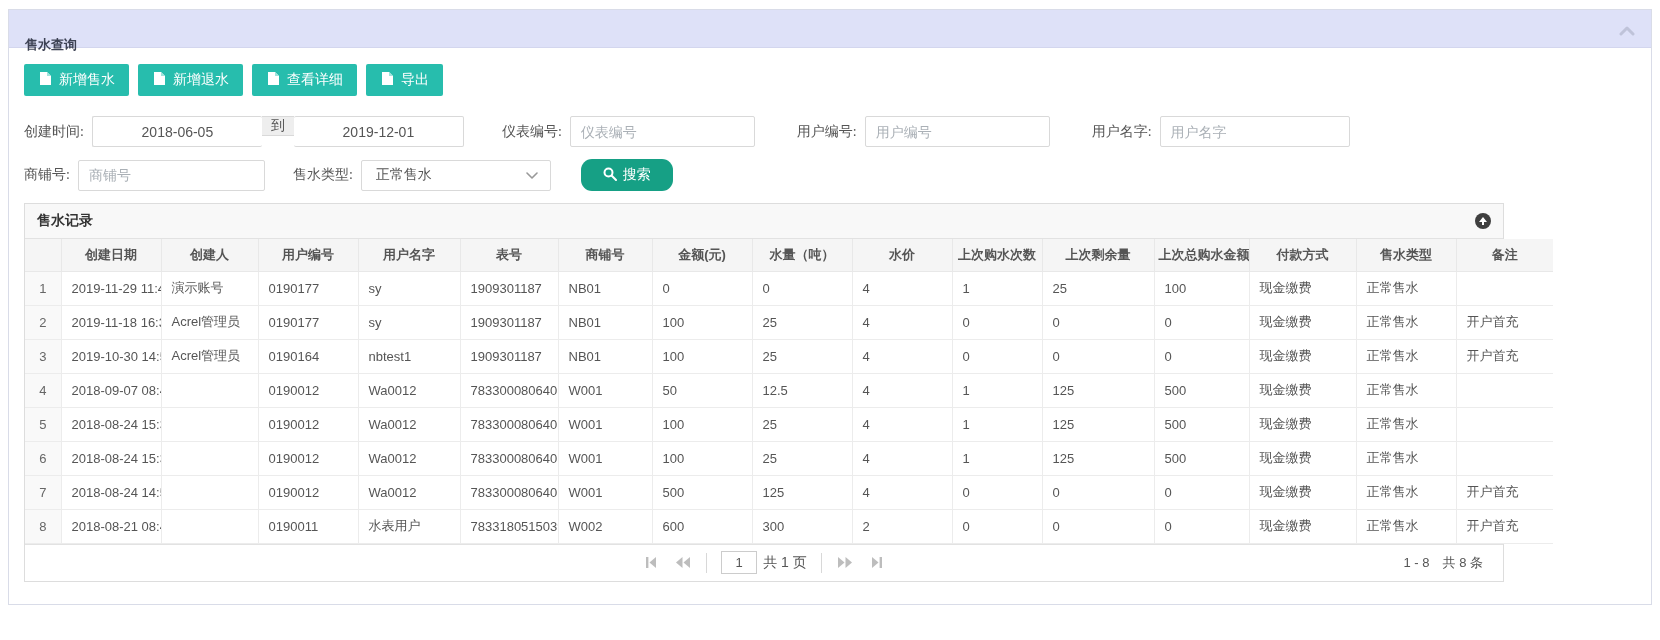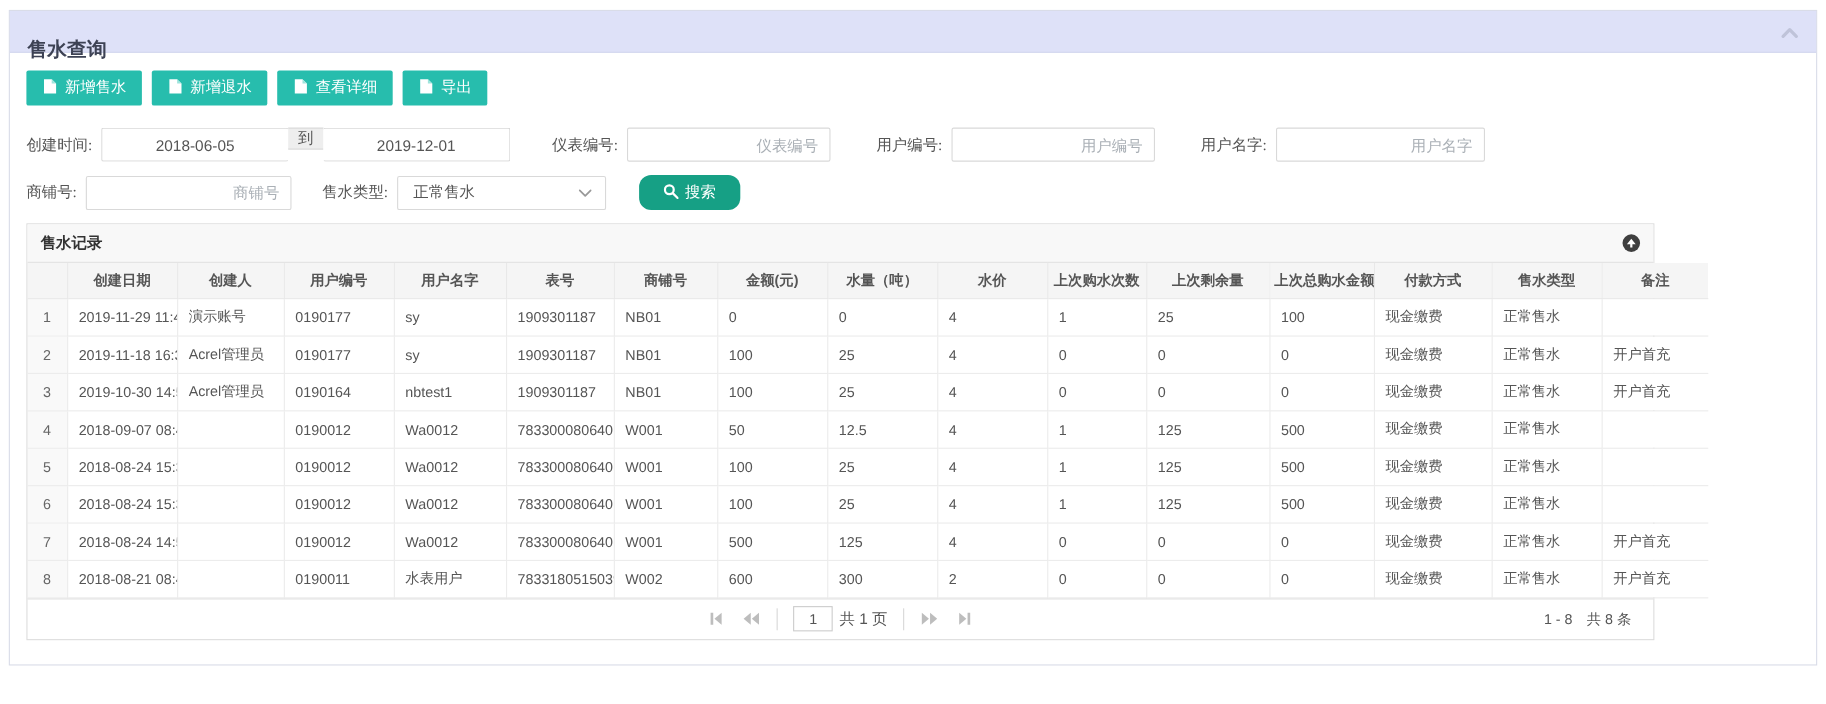--- a/index.html
+++ b/index.html
@@ -3,35 +3,35 @@
 <meta charset="utf-8">
 <style>
   * { box-sizing: border-box; margin: 0; padding: 0; }
   html, body { width: 1660px; height: 640px; background: #ffffff; overflow: hidden;
     font-family: "Liberation Sans", "DejaVu Sans", sans-serif; }
   .container { margin: 9px 8px; width: 1644px; height: 596px; border: 1px solid #d9dce8; background: #fff; }
 
   
   .titlebar { height: 38px; background: #dee1f8; display: flex; align-items: center;
     justify-content: space-between; padding: 0 16px; border-bottom: 1px solid #d3d6ee; }
-  .titlebar .title { font-size: 18px; font-weight: bold; color: #3d4254; margin-top: 33px; }
+  .titlebar .title { font-size: 13px; font-weight: bold; color: #3d4254; margin-top: 33px; }
   .collapse-icon { width: 16px; height: 12px; cursor: pointer; }
 
   .content { padding: 16px 15px 0 15px; }
 
   
   .toolbar { display: flex; gap: 9px; margin-bottom: 20px; }
   .btn-teal { display: inline-flex; align-items: center; gap: 7px; height: 32px; padding: 0 14px;
     background: #27bdad; color: #fff; font-size: 14px; border: none; border-radius: 2px; cursor: pointer; }
 
   
   .filter-row { display: flex; align-items: center; margin-bottom: 12px; font-size: 14px; color: #555; }
   .filter-row label { margin-right: 8px; white-space: nowrap; font-family: Liberation Serif, serif; }
   .txt { height: 31px; border: 1px solid #d9d9d9; border-radius: 2px; font-size: 14px; color: #555;
-    padding: 0 10px; font-family: inherit; text-align: right; }
+    padding: 0 10px; font-family: inherit; }
   .txt::placeholder { color: #aab0b6; }
   .date-group { display: flex; align-items: flex-start; }
   .date-input { width: 170px; text-align: center; }
   .date-addon { width: 32px; background: #eeeeee; border-top: 1px solid #d9d9d9; border-bottom: 1px solid #d9d9d9;
     display: flex; align-items: center; justify-content: center; font-size: 14px; color: #555; }
   .date-group .date-input:first-child { border-right: none; }
   .date-group .date-input:last-child { border-left: none; }
   .gap1 { margin-left: 38px; } .gap2 { margin-left: 42px; } .gap3 { margin-left: 28px; } .gap4 { margin-left: 30px; }
   .select-box { width: 190px; height: 31px; border: 1px solid #d9d9d9; border-radius: 2px; background: #fff;
     display: flex; align-items: center; justify-content: space-between; padding: 0 12px 0 14px;

